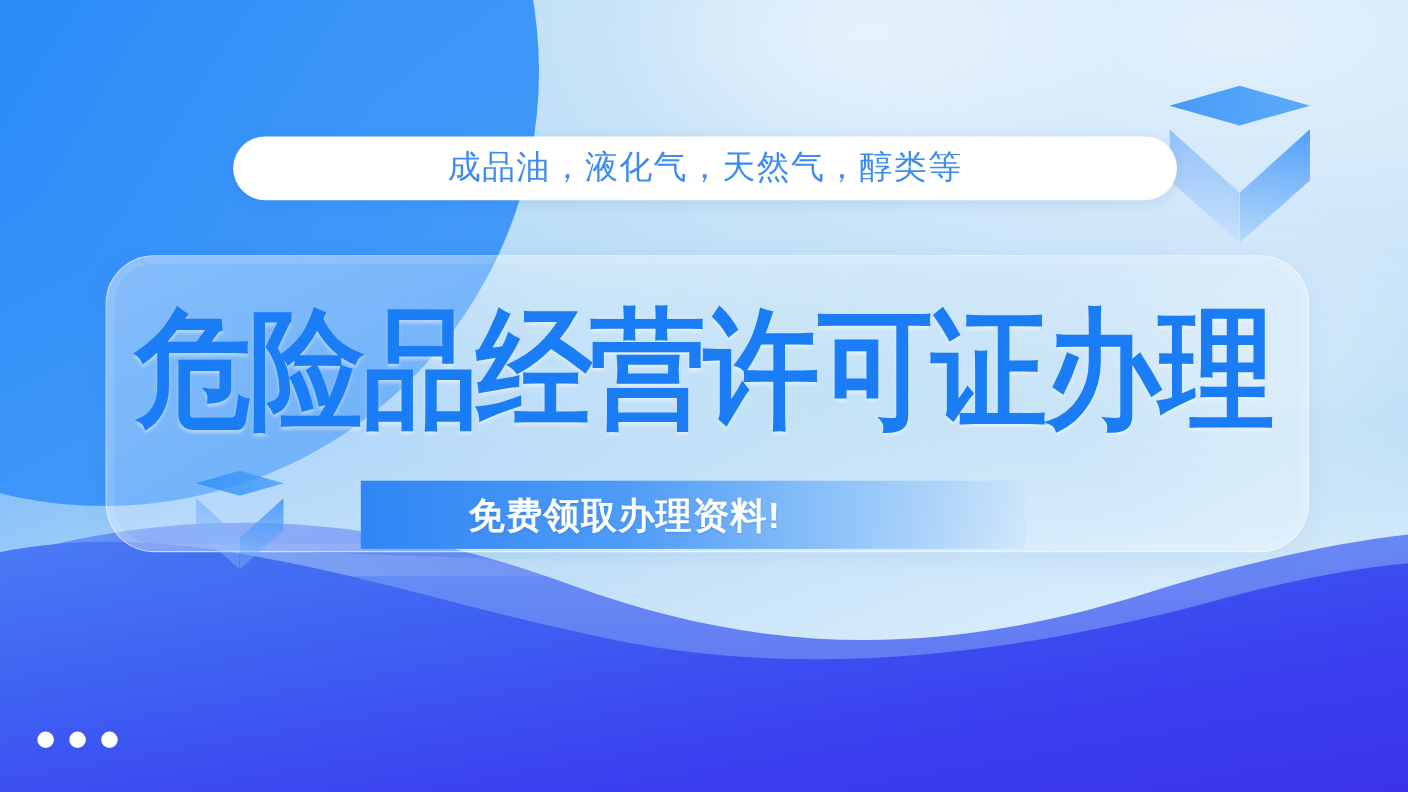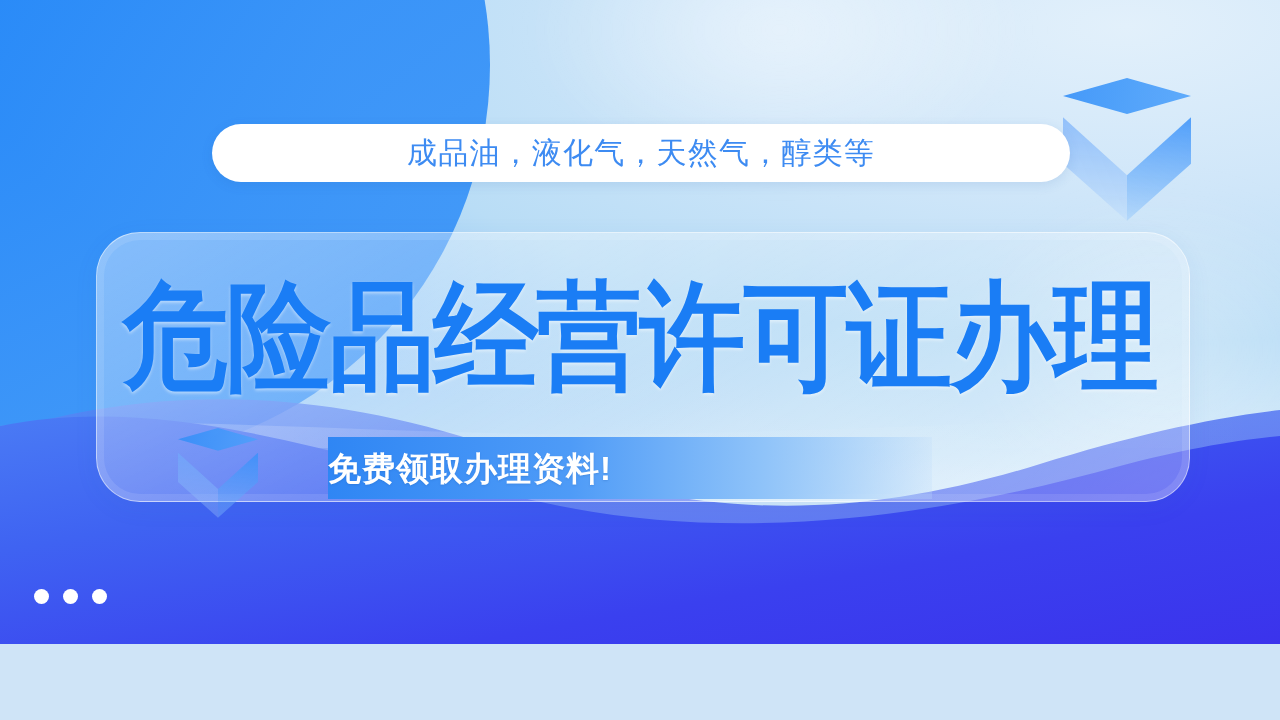--- a/index.html
+++ b/index.html
@@ -6,21 +6,21 @@
   * { margin:0; padding:0; box-sizing:border-box; }
   html,body { width:1280px; height:720px; overflow:hidden; }
   body {
     font-family:"Liberation Sans","DejaVu Sans",sans-serif;
     background:#cfe4f7;
   }
 
   #stage {
     position:relative;
     width:1280px;
-    height:644px;
+    height:720px;
     overflow:hidden;
     background:
       radial-gradient(120% 95% at 88% 4%,  #e2f0fb 0%, #cfe6f9 28%, #b9ddf6 52%, rgba(185,221,246,0) 75%),
       linear-gradient(158deg, #2f8df7 0%, #3f96f8 12%, #77b8fb 30%, #a9d3f7 48%, #c6e2f8 62%, #d8ecfb 78%, #e6f2fd 100%);
   }
 
   
   .blob-topleft {
     position:absolute;
     left:-300px; top:-330px;
@@ -144,20 +144,21 @@
     width:604px; height:62px;
     background:linear-gradient(90deg,#2f86f4 0%,#4e9bf7 40%,#8fc3f9 72%,rgba(190,220,250,.25) 100%);
     display:flex; align-items:center;
   }
   #sub-banner-text {
     color:#ffffff;
     font-weight:bold;
     font-size:33px;
     letter-spacing:.03em;
     line-height:1;
+    padding-left:98px;
     white-space:nowrap;
     text-shadow:0 1px 2px rgba(30,90,170,.25);
   }
 
   
   #dots {
     position:absolute;
     left:34px; bottom:40px;
     display:flex; gap:14px;
   }

